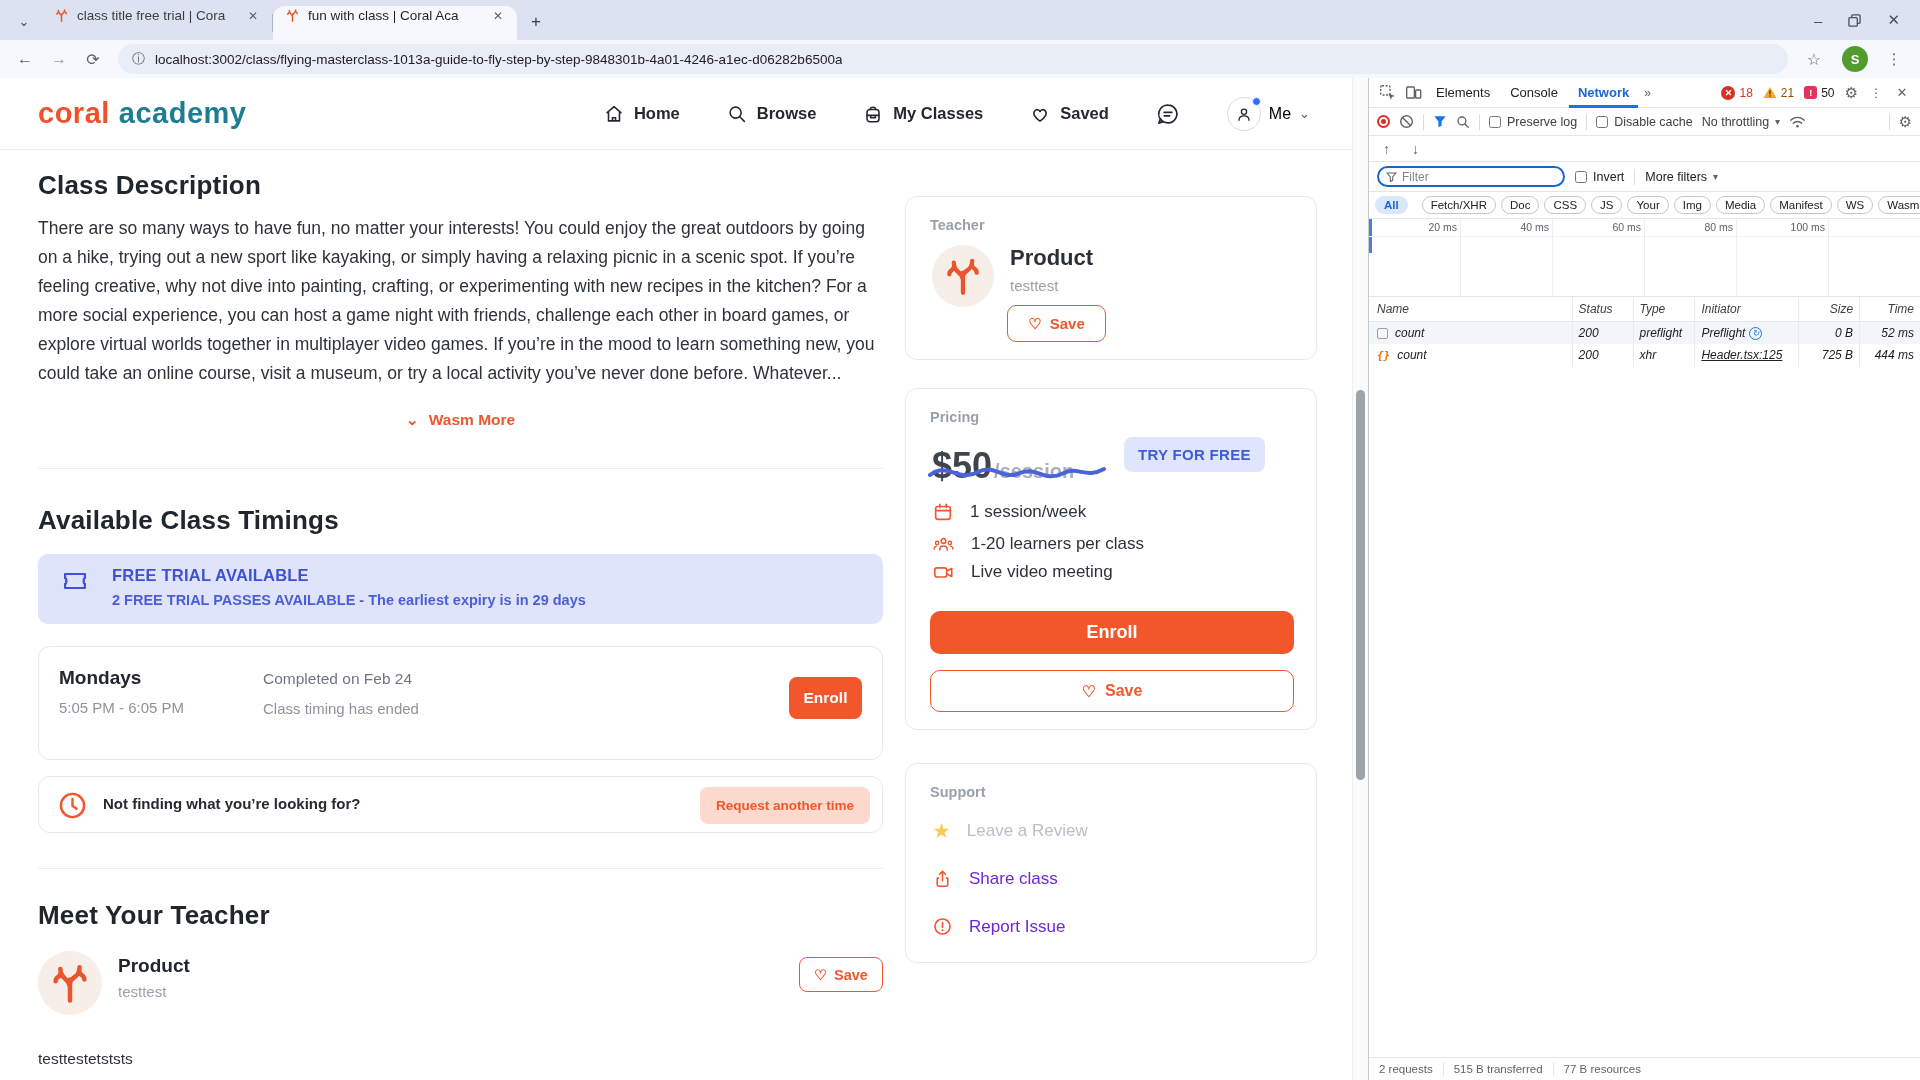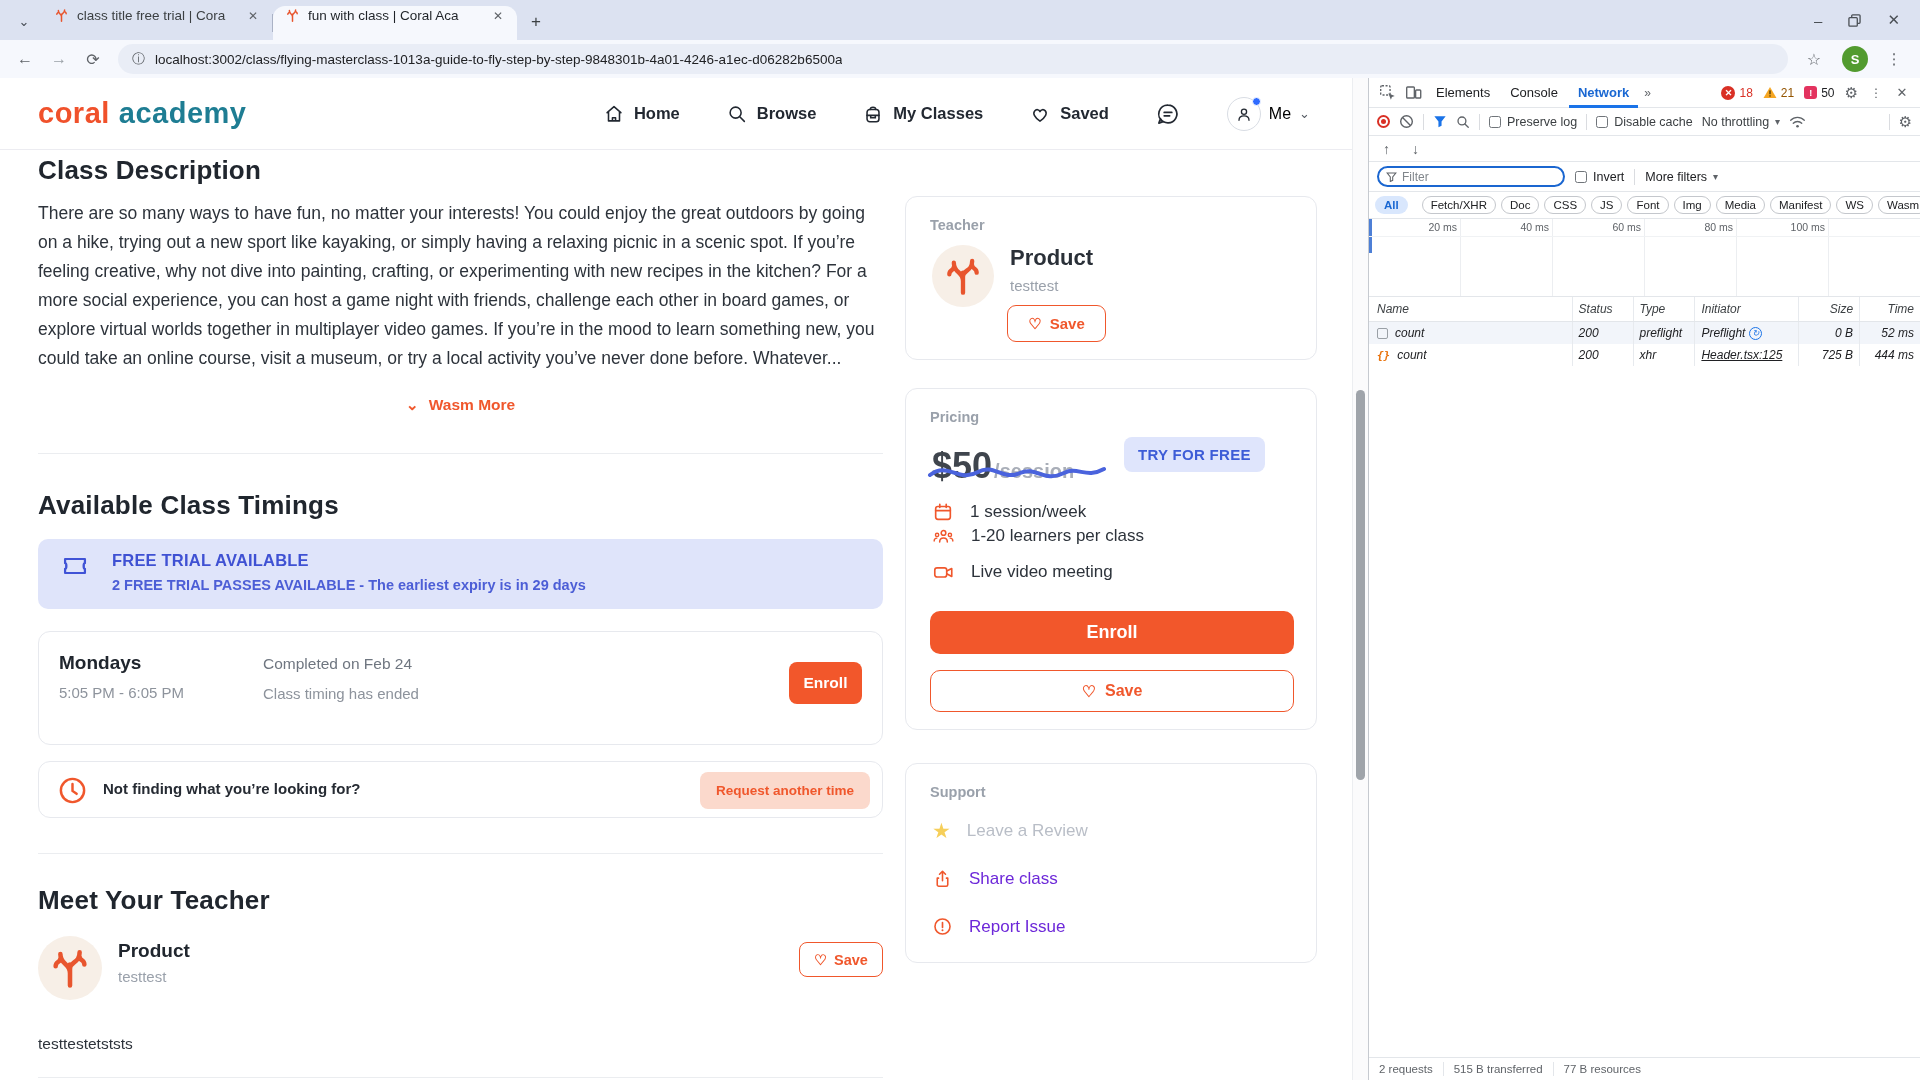--- a/index.html
+++ b/index.html
@@ -35,21 +35,21 @@
   .logo .c1 { color:#f0512b; } .logo .c2 { color:#1e7d93; }
   .site-nav { margin-left:auto; display:flex; align-items:center; gap:46px; }
   .nav-item { display:flex; align-items:center; gap:9px; font-size:16.5px; font-weight:600; color:#222831; cursor:pointer; }
   .me-wrap { display:flex; align-items:center; gap:8px; }
   .me-avatar { position:relative; width:34px; height:34px; border-radius:50%; border:1px solid #d9dde4; display:flex; align-items:center; justify-content:center; background:#fff; }
   .me-dot { position:absolute; top:-1px; right:-1px; width:9px; height:9px; border-radius:50%; background:#2f6bff; border:1.5px solid #fff; }
   .me-caret { color:#555b63; font-size:13px; }
 
   .left-col { position:absolute; left:38px; top:72px; width:845px; }
   .h2 { font-size:26px; font-weight:bold; color:#20262e; letter-spacing:.2px; }
-  .clipped-title { margin-top:5px; }
+  .clipped-title { margin-top:20px; }
   .desc { margin-top:13px; font-size:17.5px; line-height:29px; color:#2d333b; width:848px; }
   .showmore { margin-top:23px; display:flex; align-items:center; justify-content:center; gap:10px; color:#f0572c; font-size:15.5px; font-weight:600; cursor:pointer; }
   .divider { height:1px; background:#ebedf0; margin-top:39px; }
   .timings-title { margin-top:36px; }
   .trial-banner { margin-top:18px; height:70px; background:#dfe4fa; border-radius:10px; position:relative; }
   .trial-icon { position:absolute; left:23px; top:13px; }
   .trial-title { position:absolute; left:74px; top:12px; color:#3f51d3; font-weight:bold; font-size:16.5px; letter-spacing:.2px; }
   .trial-sub { position:absolute; left:74px; top:38px; color:#4c5ed6; font-weight:600; font-size:14.5px; }
   .timing-card { margin-top:22px; height:114px; border:1px solid #e7e9ee; border-radius:12px; position:relative; background:#fff; }
   .t-day { position:absolute; left:20px; top:20px; font-size:19px; font-weight:bold; color:#20262e; }
@@ -79,21 +79,21 @@
   .tc-name { position:absolute; left:104px; top:48px; font-size:22px; font-weight:bold; color:#2a3038; }
   .tc-sub { position:absolute; left:104px; top:80px; font-size:15px; color:#9aa1ab; }
   .tc-save { position:absolute; left:101px; top:108px; width:99px; height:37px; border:1px solid #f0572c; border-radius:9px; color:#f0572c; font-size:15px; font-weight:bold; display:flex; align-items:center; justify-content:center; gap:8px; cursor:pointer; background:#fff; }
   .pricing-card { margin-top:28px; height:342px; position:relative; }
   .price-row { position:absolute; left:26px; top:56px; display:flex; align-items:baseline; }
   .price { font-size:36px; font-weight:800; color:#3f454d; }
   .per { font-size:20px; font-weight:600; color:#a9aeb8; margin-left:2px; }
   .scribble { position:absolute; left:-6px; top:8px; pointer-events:none; }
   .try-badge { position:absolute; left:218px; top:48px; background:#dfe5fc; color:#3d5cd7; font-weight:bold; font-size:15px; padding:9px 14px; border-radius:8px; letter-spacing:.3px; }
   .feat { position:absolute; left:26px; display:flex; align-items:center; gap:16px; font-size:17px; color:#2d333b; }
-  .f1 { top:112px; } .f2 { top:136px;justify-content:center; } .f3 { top:172px; }
+  .f1 { top:112px; } .f2 { top:144px;justify-content:center; } .f3 { top:172px; }
   .enroll-big { position:absolute; left:24px; top:222px; width:364px; height:43px; background:#f2572b; border-radius:10px; color:#fff; font-size:18px; font-weight:bold; display:flex; align-items:center; justify-content:center; cursor:pointer; }
   .save-big { position:absolute; left:24px; top:281px; width:364px; height:42px; border:1px solid #f0572c; border-radius:10px; color:#f0572c; font-size:16px; font-weight:bold; display:flex; align-items:center; justify-content:center; gap:9px; cursor:pointer; background:#fff; }
   .support-card { margin-top:33px; height:200px; position:relative; }
   .sup-item { position:absolute; left:26px; display:flex; align-items:center; gap:16px; font-size:17px; color:#6d28d9; cursor:pointer; }
   .s1 { top:55px; color:#b9bec7; } .s2 { top:104px; } .s3 { top:152px; }
 
   .page-scrollbar { position:absolute; top:78px; left:1352px; width:16px; height:1002px; background:#fbfbfc; border-left:1px solid #eceef1; }
   .page-thumb { position:absolute; top:312px; left:3px; width:9px; height:390px; border-radius:5px; background:#9fa4aa; }
 
   
@@ -506,21 +506,21 @@
       </span>
     </div>
 
     <div class="dt-row dt-chips">
       <span class="chip active">All</span>
       <span class="chip-div"></span>
       <span class="chip">Fetch/XHR</span>
       <span class="chip">Doc</span>
       <span class="chip">CSS</span>
       <span class="chip">JS</span>
-      <span class="chip">Font</span>
+      <span class="chip">Your</span>
       <span class="chip">Img</span>
       <span class="chip">Media</span>
       <span class="chip">Manifest</span>
       <span class="chip">WS</span>
       <span class="chip">Wasm</span>
 
     </div>
 
     <div class="dt-timeline">
       <div class="tl-brush"></div>

